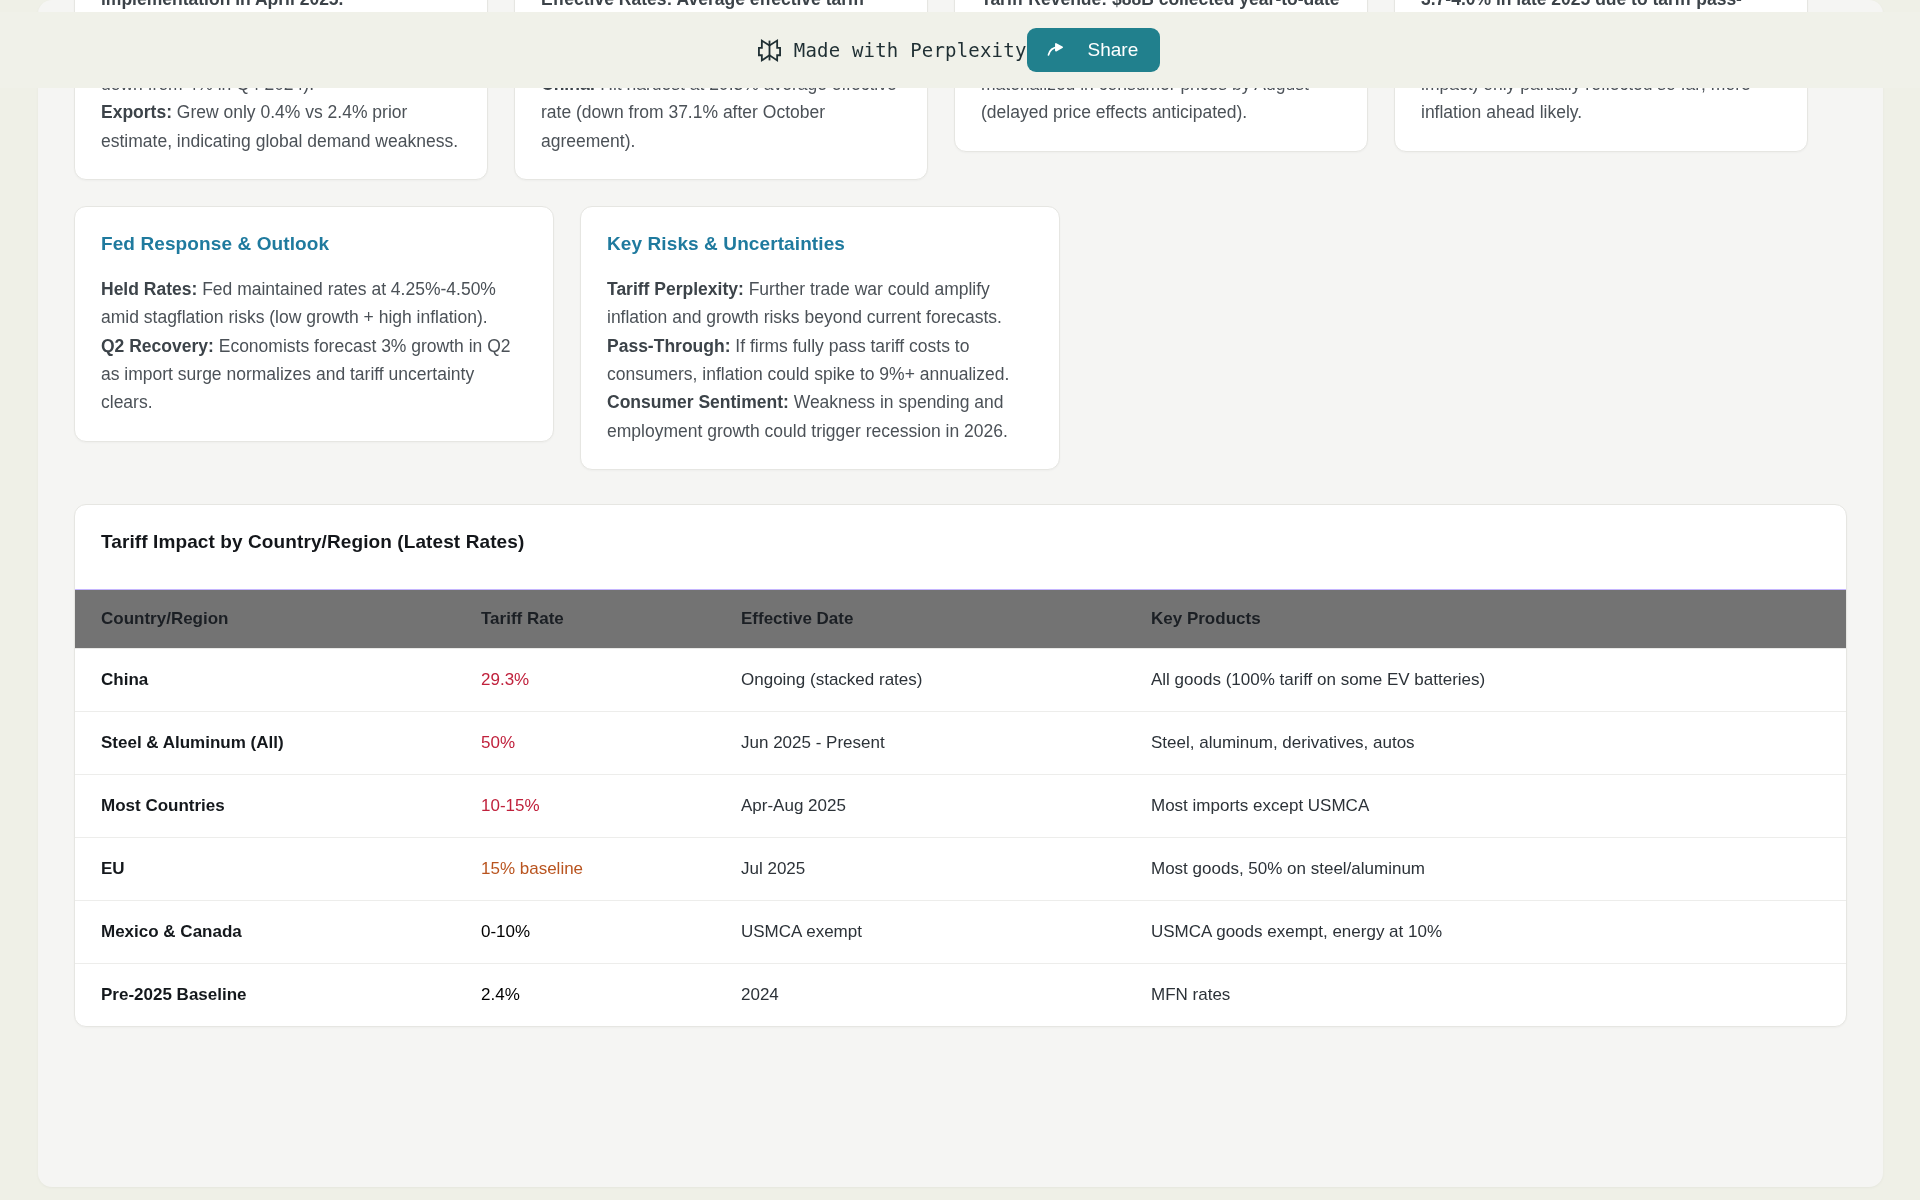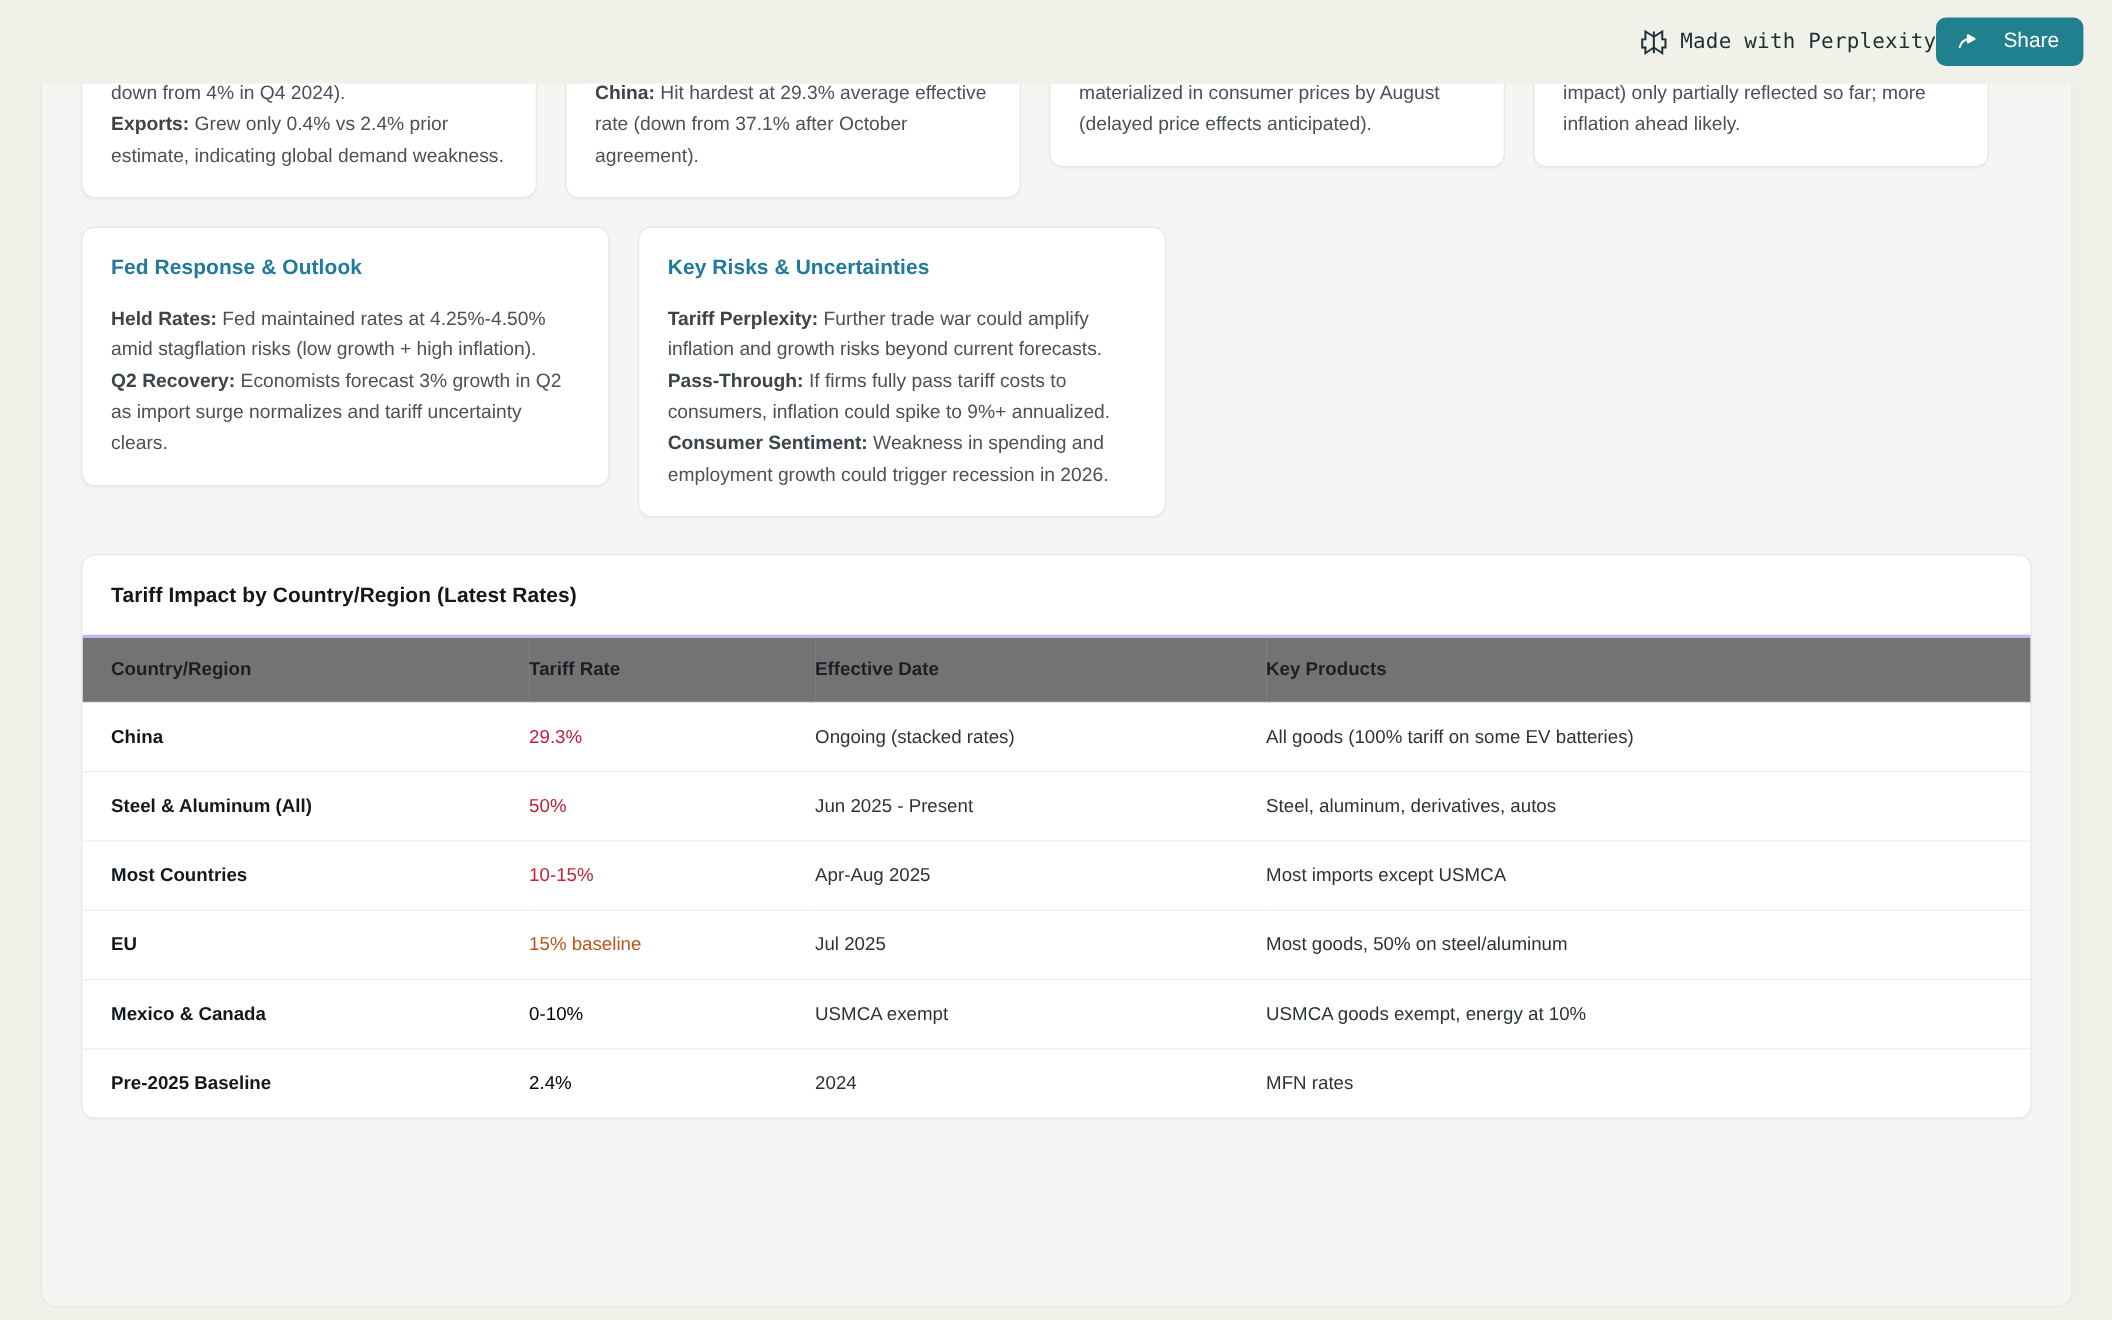--- a/index.html
+++ b/index.html
@@ -13,27 +13,27 @@
 
   body {
     background: #eff0e7;
     font-family: "Liberation Sans", sans-serif;
     -webkit-font-smoothing: antialiased;
   }
 
   
   .topbar {
     position: absolute;
-    top: 0; left: 0;
+    top: 12px; left: 0;
     width: 1920px;
     height: 76px;
     background: #f0f1e9;
     display: flex;
     align-items: center;
-    justify-content: flex-end;
+    justify-content: center;
     padding: 0 26px 0 22px;
     z-index: 50;
   }
 
   .brand {
     display: flex;
     align-items: center;
     gap: 11px;
   }
 
@@ -137,22 +137,22 @@
   .table-card {
     margin-top: 34px;
     background: #ffffff;
     border: 1px solid #e6e6e2;
     border-radius: 12px;
     box-shadow: 0 1px 2px rgba(0,0,0,0.03);
     overflow: hidden;
   }
 
   .table-card-header {
-    padding: 26px 26px 24px 26px;
-    border-bottom: 3px solid #c4b5fd;
+    padding: 26px 26px 36px 26px;
+    border-bottom: 1px solid #c4b5fd;
   }
 
   .table-card-title {
     font-size: 19px;
     font-weight: 700;
     color: #13161a;
     letter-spacing: 0.1px;
   }
 
   table {

